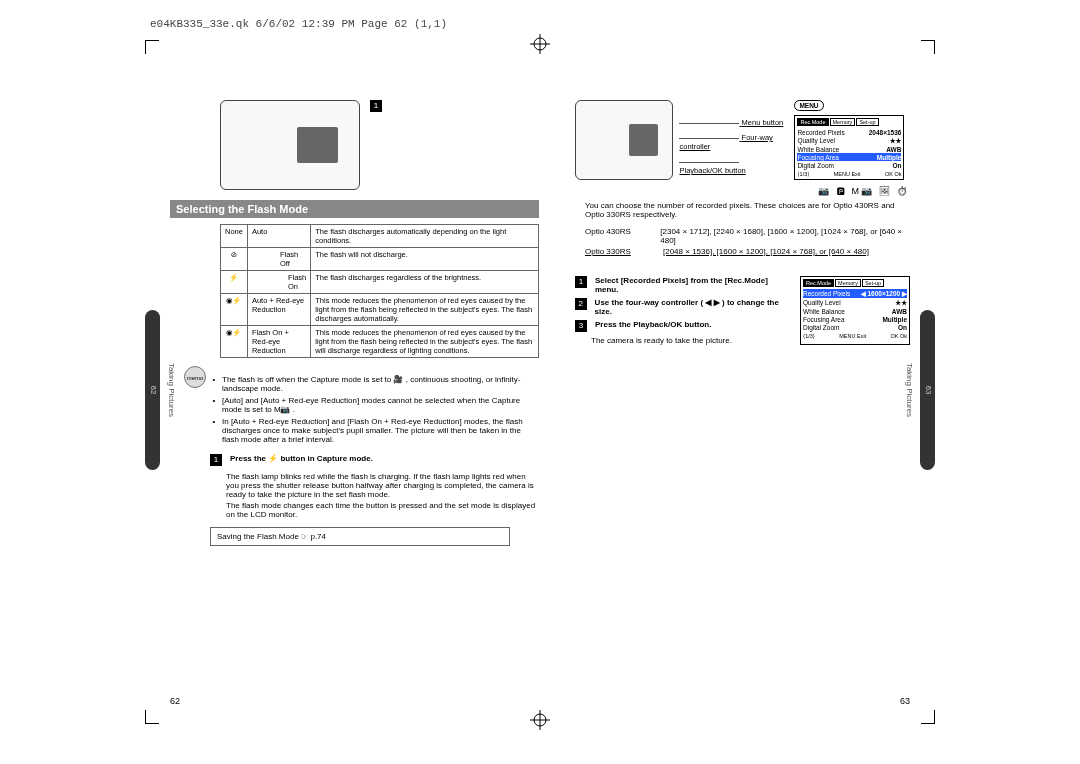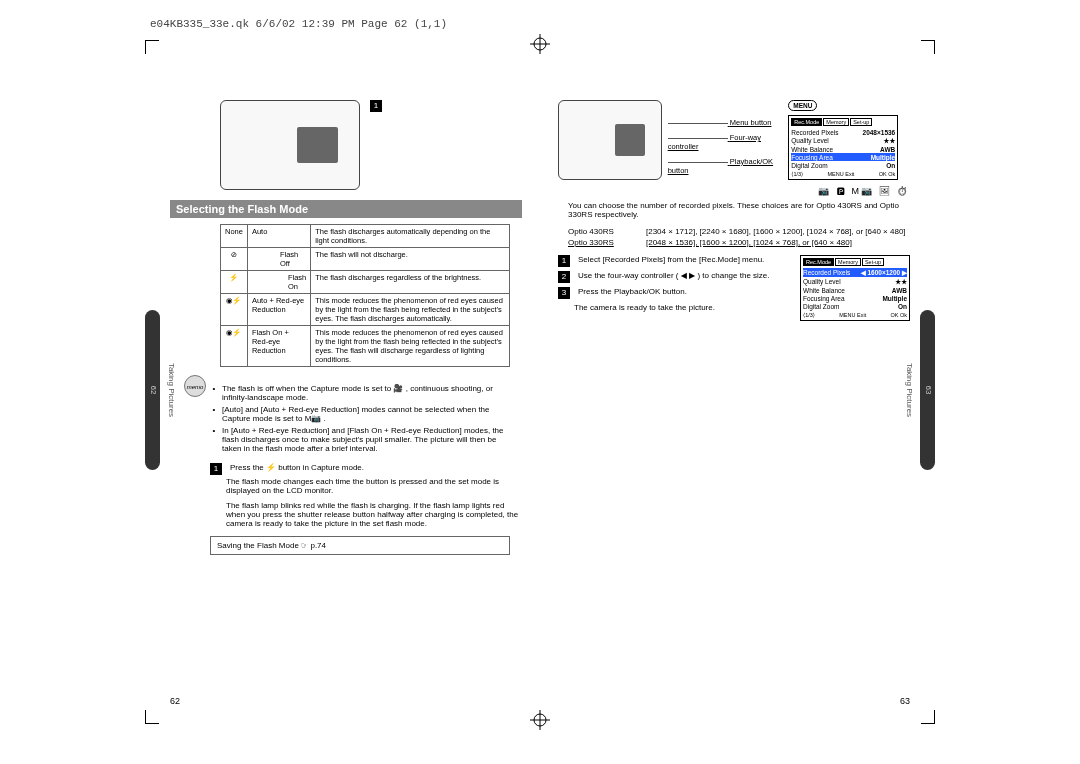--- a/index.html
+++ b/index.html
@@ -128,32 +128,32 @@
     background: #888;
     color: #fff;
     font-weight: bold;
     font-size: 11px;
     padding: 3px 6px;
     margin-bottom: 6px;
   }
   table.flash-table {
     border-collapse: collapse;
     font-size: 7.5px;
-    width: 290px;
+    width: 319px;
     margin-left: 50px;
   }
   table.flash-table td {
     border: 1px solid #666;
     padding: 2px 4px;
     vertical-align: top;
   }
   .bullet-list { margin: 6px 0 0 0; font-size: 8px;}
   .bullet-item { display: flex; gap: 4px; margin-top: 3px; }
   .bullet-dot { flex: 0 0 8px; text-align: center; }
-  .bold { font-weight: normal; }
+  .bold { font-weight: bold; }
   .xref-box {
     border: 1px solid #666;
     padding: 4px 6px;
     margin-top: 8px;
     font-size: 8px;
     margin-left: 40px;
     width: 300px;
   }
   .menu-panel {
     border: 1px solid #000;
@@ -286,22 +286,22 @@
             <div>In [Auto + Red-eye Reduction] and [Flash On + Red-eye Reduction] modes, the flash discharges once to make subject's pupil smaller. The picture will then be taken in the flash mode after a brief interval.</div>
           </div>
         </div>
     </div>
 
     <div style="margin-top:10px; margin-left:40px;">
       <div style="display:flex; gap:4px;">
         <span class="step-box">1</span>
         <span class="bold">Press the  ⚡  button in Capture mode.</span>
       </div>
+      <div style="margin-left:16px; margin-top:6px;">The flash lamp blinks red while the flash is charging. If the flash lamp lights red when you press the shutter release button halfway after charging is completed, the camera is ready to take the picture in the set flash mode.</div>
       <div style="margin-left:16px; margin-top:2px;">The flash mode changes each time the button is pressed and the set mode is displayed on the LCD monitor.</div>
-      <div style="margin-left:16px; margin-top:6px;">The flash lamp blinks red while the flash is charging. If the flash lamp lights red when you press the shutter release button halfway after charging is completed, the camera is ready to take the picture in the set flash mode.</div>
     </div>
 
     <div class="xref-box">Saving the Flash Mode ☞ p.74</div>
 
     <div class="page-num left">62</div>
   </div>
 
   <div class="page right">
     <div class="side-tab right">
       <div class="side-tab-text">63</div>
@@ -344,21 +344,21 @@
               <span>OK Ok</span>
             </div></div>
       </div>
     </div>
 
     <div class="mode-icons" style="margin-top:6px;">📷 🅿 M📷 🖼 ⏱</div>
 
 
     <div style="margin-left:10px; font-size:8px;">You can choose the number of recorded pixels. These choices are for Optio 430RS and Optio 330RS respectively.</div>
 
-    <div id="specs-block" style="margin:8px 0 8px 10px; font-size:8px;">
+    <div id="specs-block" style="margin:8px 0 20px 10px; font-size:8px;">
         <div style="display: flex; gap: 6px; margin-bottom: 2px;">
           <div style="width: 72px;">Optio 430RS</div>
           <div>[2304 × 1712], [2240 × 1680], [1600 × 1200], [1024 × 768], or [640 × 480]</div>
         </div>
         <div style="display: flex; gap: 6px; margin-bottom: 2px; text-decoration: underline;">
           <div style="width: 72px;">Optio 330RS</div>
           <div>[2048 × 1536], [1600 × 1200], [1024 × 768], or [640 × 480]</div>
         </div>
       </div>
 

